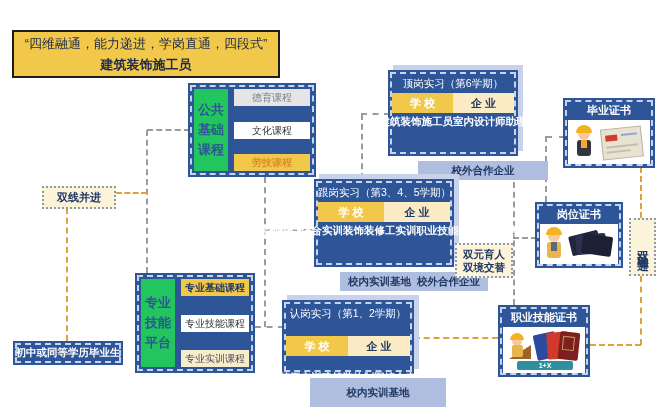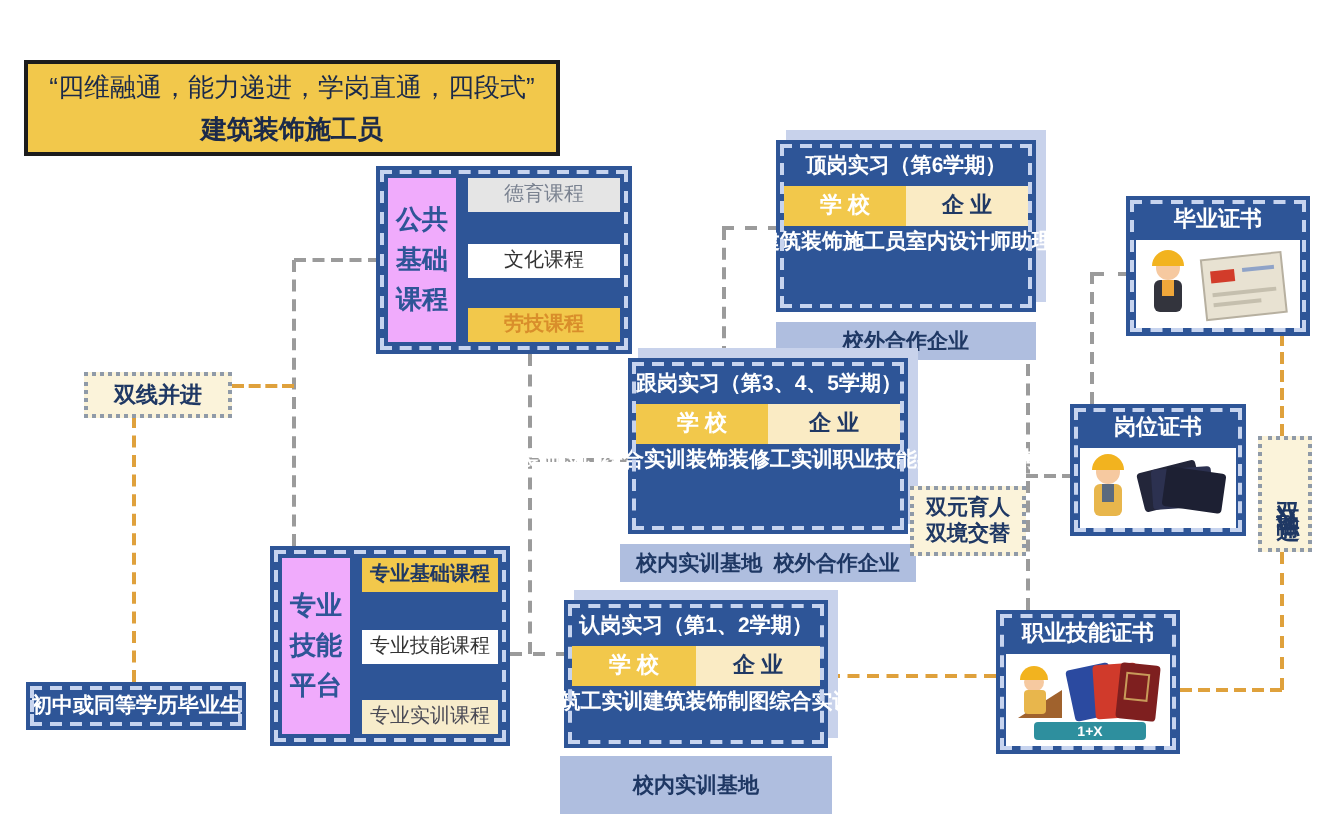--- a/index.html
+++ b/index.html
@@ -11,42 +11,42 @@
   .title-box{left:12px;top:30px;width:268px;height:48px;background:#F2C84B;border:2px solid #1c1c1c;
              display:flex;flex-direction:column;justify-content:center;align-items:center;gap:3px;}
   .title-l1{font-size:13px;font-weight:normal;color:#1b2a4a;white-space:nowrap;}
   .title-l2{font-size:13px;font-weight:bold;color:#1b2a4a;}
 
   
   .stitch{background:#2E5597;outline:2px dashed #c7d4ef;outline-offset:-4px;}
 
   
   .plat{display:flex;padding:6px;}
-  .plat-label{background:#f0abfc;color:#2E5597;font-weight:bold;font-size:13px;line-height:1.55;
+  .plat-label{background:#22c55e;color:#2E5597;font-weight:bold;font-size:13px;line-height:1.55;
               display:flex;flex-direction:column;justify-content:center;align-items:center;
               padding:0 4px;margin-right:6px;}
   .plat-chips{flex:1;display:flex;flex-direction:column;justify-content:space-between;}
   .chip{height:17px;line-height:17px;text-align:center;font-size:10px;white-space:nowrap;}
   .chip.cream{background:#e5e5e5;color:#7a8290;}
   .chip.white{background:#ffffff;color:#333;}
   .chip.yellow{background:#F2C84B;color:#D98E2B;font-weight:bold;}
   .chip.yellow2{background:#F2C84B;color:#1F3864;font-weight:bold;}
   .chip.cream2{background:#F7ECCB;color:#4a4a55;}
 
   
   .stage{background:#2E5597;outline:2px dashed #c7d4ef;outline-offset:-4px;
          display:flex;flex-direction:column;padding:4px;box-shadow:5px -5px 0 0 #C8D2EB;}
-  .stage-title{color:#fff;font-weight:bold;font-size:10.5px;text-align:center;height:18px;line-height:18px;white-space:nowrap;}
+  .stage-title{color:#fff;font-weight:normal;font-size:10.5px;text-align:center;height:18px;line-height:18px;white-space:nowrap;}
   .se-row{display:flex;height:20px;margin:1px 0 2px 0;}
   .se-school{flex:1;background:#F2C84B;color:#fff;font-weight:bold;font-size:11px;text-align:center;line-height:20px;}
   .se-ent{flex:1;background:#FAEBC4;color:#1F3864;font-weight:bold;font-size:11px;text-align:center;line-height:20px;}
   .stage-content{flex:1;display:flex;flex-direction:row;justify-content:center;}
   .stage-line{color:#fff;font-weight:bold;font-size:10.5px;text-align:center;line-height:13px;white-space:nowrap;}
   .bar{background:#AFBEDF;color:#1F3864;font-weight:bold;font-size:10.5px;text-align:center;
-       display:flex;align-items:center;justify-content:center;white-space:pre;}
+       display:flex;align-items:center;justify-content:center;white-space:pre;margin-left:30px;}
 
   
   .cert{background:#2E5597;outline:2px dashed #c7d4ef;outline-offset:-4px;padding:4px 5px;
         display:flex;flex-direction:column;}
   .cert-title{color:#fff;font-weight:bold;font-size:11px;text-align:center;height:16px;line-height:16px;}
   .cert-img{flex:1;background:#fff;margin-top:2px;display:flex;align-items:center;justify-content:center;gap:2px;position:relative;}
 
   
   .note{background:#FBF3DA;border:2px dotted #8f9aa8;color:#1F3864;font-weight:bold;
         display:flex;align-items:center;justify-content:center;}
@@ -137,21 +137,21 @@
       <div class="se-ent">企 业</div>
     </div>
     <div class="stage-content">
       <div class="stage-line">建筑装饰设计综合实训</div>
       <div class="stage-line">装饰装修工实训</div>
       <div class="stage-line">职业技能鉴定和1+X考证</div>
     </div>
   </div>
   <div class="abs bar" style="left:310px;top:272px;width:148px;height:19px;">校内实训基地  校外合作企业</div>
 
-  <div class="abs stage" style="left:282px;top:300px;width:132px;height:74px;">
+  <div class="abs stage" style="left:282px;top:300px;width:132px;height:74px;gap:13px;">
     <div class="stage-title">认岗实习（第1、2学期）</div>
     <div class="se-row">
       <div class="se-school">学 校</div>
       <div class="se-ent">企 业</div>
     </div>
     <div class="stage-content">
       <div class="stage-line">砌筑工实训</div>
       <div class="stage-line">建筑装饰制图综合实训</div>
     </div>
   </div>

